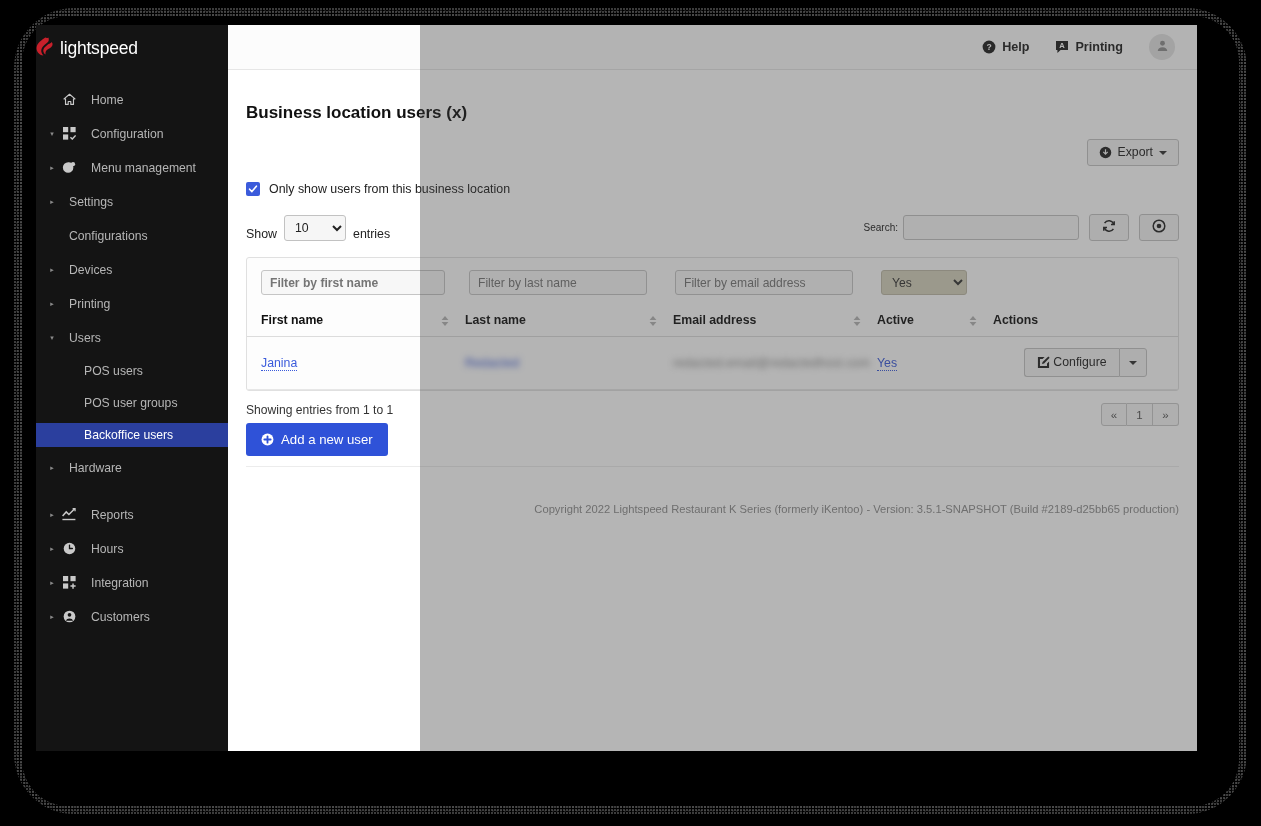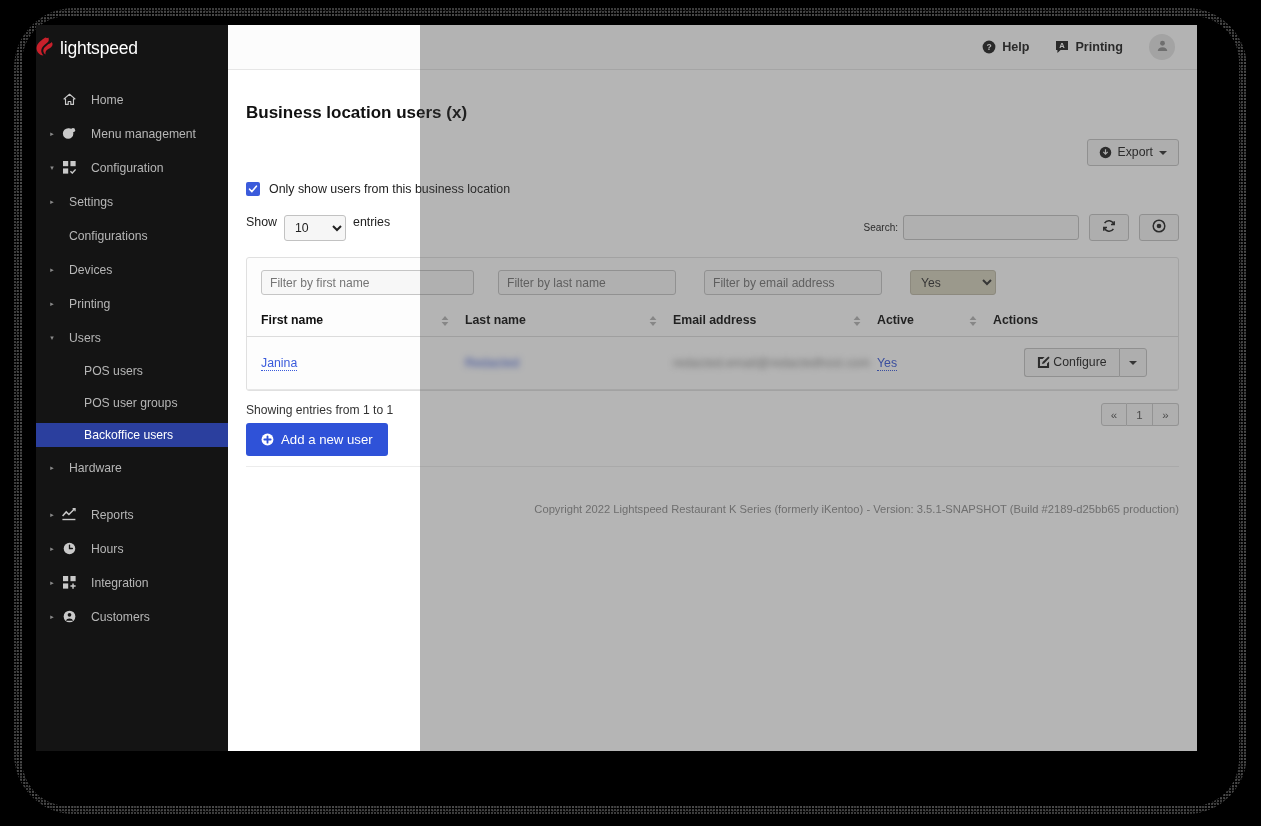--- a/index.html
+++ b/index.html
@@ -225,21 +225,21 @@
     justify-content: center;
     cursor: pointer;
   }
 
   .controls-row {
     display: flex;
     align-items: center;
     justify-content: space-between;
     margin-top: 18px;
   }
-  .show-entries { display: flex; align-items: flex-start; font-size: 12.4px; color: #222; }
+  .show-entries { display: flex; align-items: flex-end; font-size: 12.4px; color: #222; }
   .show-entries select {
     margin: 0 7px;
     font-size: 12.3px;
     font-family: "Liberation Sans", sans-serif;
     padding: 4px 6px;
     border: 1px solid #c2c2c2;
     border-radius: 3px;
     background: #f6f6f6;
     color: #222;
     width: 62px;
@@ -284,21 +284,21 @@
   .filter-row input {
     height: 25px;
     border: 1px solid #c5c5c5;
     border-radius: 3px;
     background: #f7f7f7;
     font-size: 12.1px;
     padding: 0 8px;
     color: #555;
     font-family: "Liberation Sans", sans-serif;
   }
-  .f-first { width: 213px; }
+  .f-first { width: 184px; font-weight: bold; }
   .f-last  { width: 178px; margin-left: 24px; }
   .f-email { width: 178px; margin-left: 28px; }
   .f-active {
     width: 86px; margin-left: 28px;
     height: 25px;
     border: 1px solid #bdb9a6;
     border-radius: 3px;
     background: #d6d2bd;
     font-size: 12.1px;
     padding: 0 6px;
@@ -470,41 +470,41 @@
         <span class="caret">▸</span>
         <span class="nav-icon">
           <svg width="13" height="13" viewBox="0 0 16 16">
               <path d="M8 1.6 L1.2 7.2 h1.9 V14 h3.3 v-3.6 h3.2 V14 h3.3 V7.2 h1.9 Z" fill="none" stroke="#c9c9c9" stroke-width="1.4" stroke-linejoin="round"></path>
             </svg>
         </span>
         <span class="nav-label">Home</span>
       </div>
 
       <div class="nav-item">
-        <span class="caret">▸</span>
-        <span class="nav-icon">
-          <svg width="14" height="13" viewBox="0 0 16 14">
-              <path d="M7 1 A6 6 0 1 0 7 13 A6 6 0 0 0 7 1 Z M7 7 L13 4.4 A6 6 0 0 0 7 1 Z" fill="#c9c9c9"></path>
-              <circle cx="12.6" cy="3.2" r="2.4" fill="#c9c9c9"></circle>
-            </svg>
-        </span>
-        <span class="nav-label">Menu management</span>
-      </div>
-
-      <div class="nav-item">
         <span class="caret">▾</span>
         <span class="nav-icon">
           <svg width="13" height="13" viewBox="0 0 14 14">
               <rect x="0" y="0" width="5.6" height="5.6" fill="#c9c9c9"></rect>
               <rect x="8" y="0" width="5.6" height="5.6" fill="#c9c9c9"></rect>
               <rect x="0" y="8" width="5.6" height="5.6" fill="#c9c9c9"></rect>
               <path d="M8 11 l2 2 l3.6 -4" fill="none" stroke="#c9c9c9" stroke-width="1.5"></path>
             </svg>
         </span>
         <span class="nav-label">Configuration</span>
+      </div>
+
+      <div class="nav-item">
+        <span class="caret">▸</span>
+        <span class="nav-icon">
+          <svg width="14" height="13" viewBox="0 0 16 14">
+              <path d="M7 1 A6 6 0 1 0 7 13 A6 6 0 0 0 7 1 Z M7 7 L13 4.4 A6 6 0 0 0 7 1 Z" fill="#c9c9c9"></path>
+              <circle cx="12.6" cy="3.2" r="2.4" fill="#c9c9c9"></circle>
+            </svg>
+        </span>
+        <span class="nav-label">Menu management</span>
       </div>
 
       <div class="nav-sub">
         <span class="caret">▸</span>
         <span class="nav-label">Settings</span>
       </div>
 
       <div class="nav-sub no-caret">
         <span class="caret">▸</span>
         <span class="nav-label">Configurations</span>

